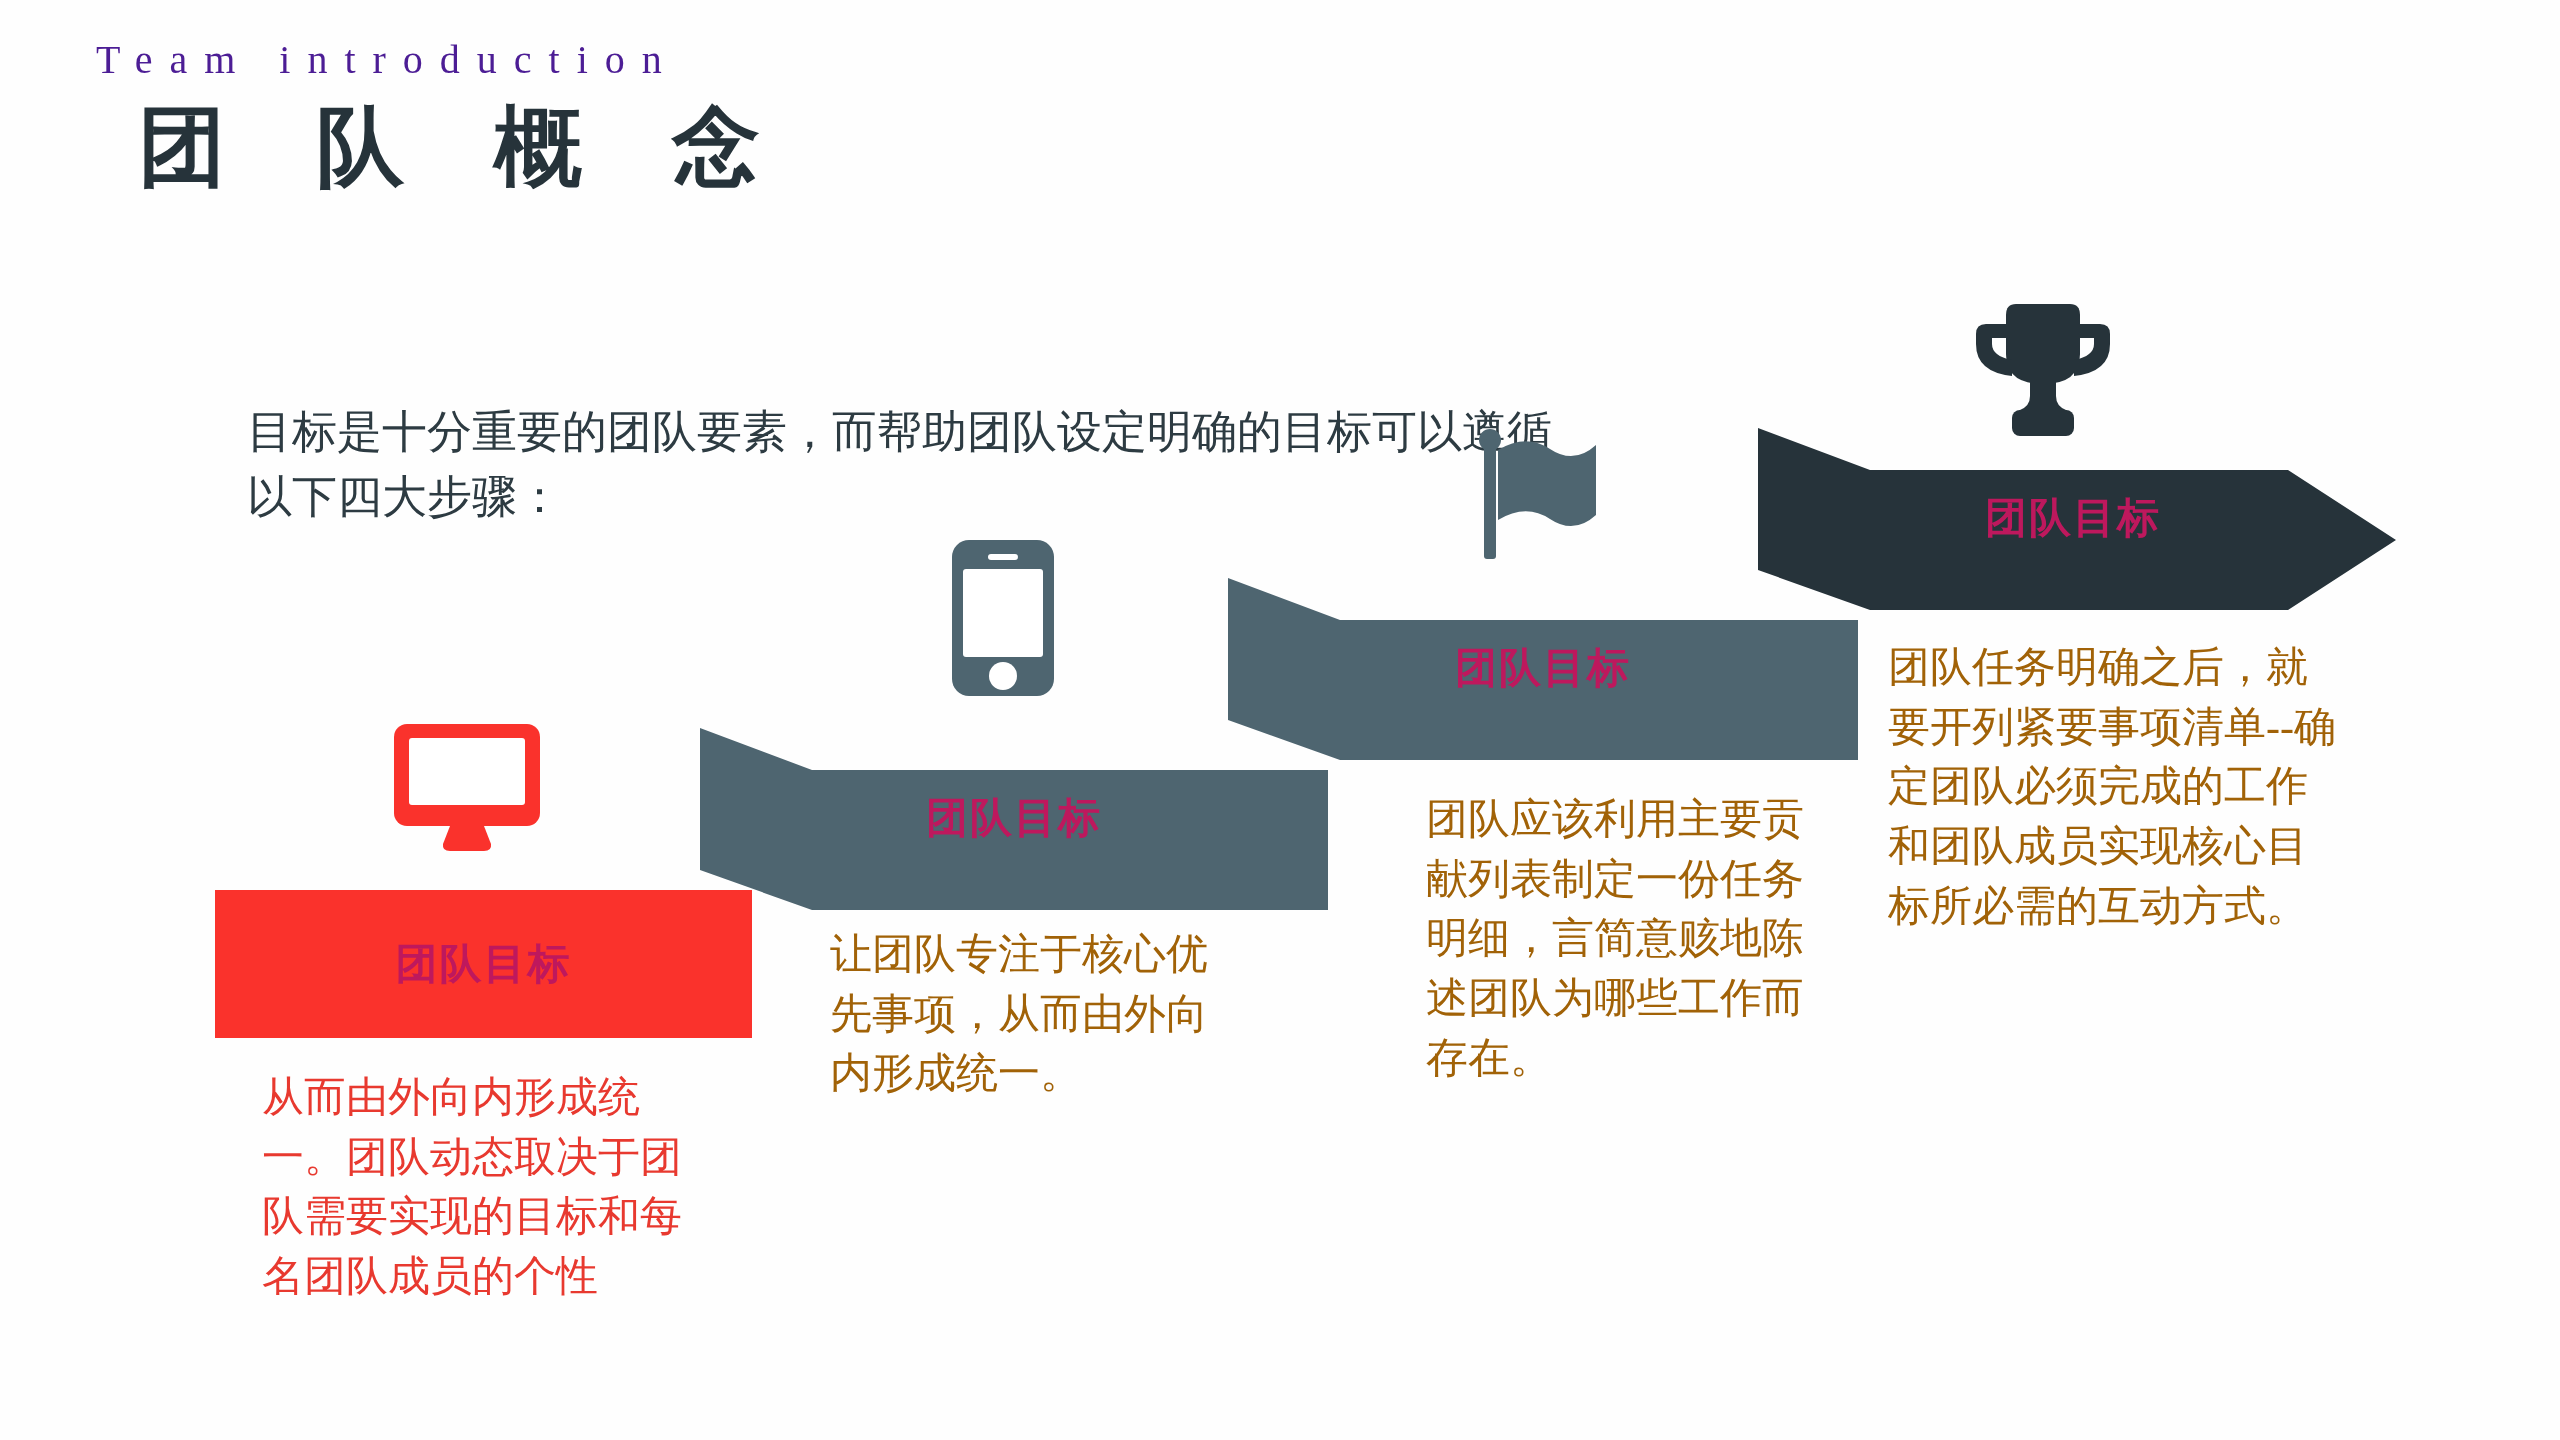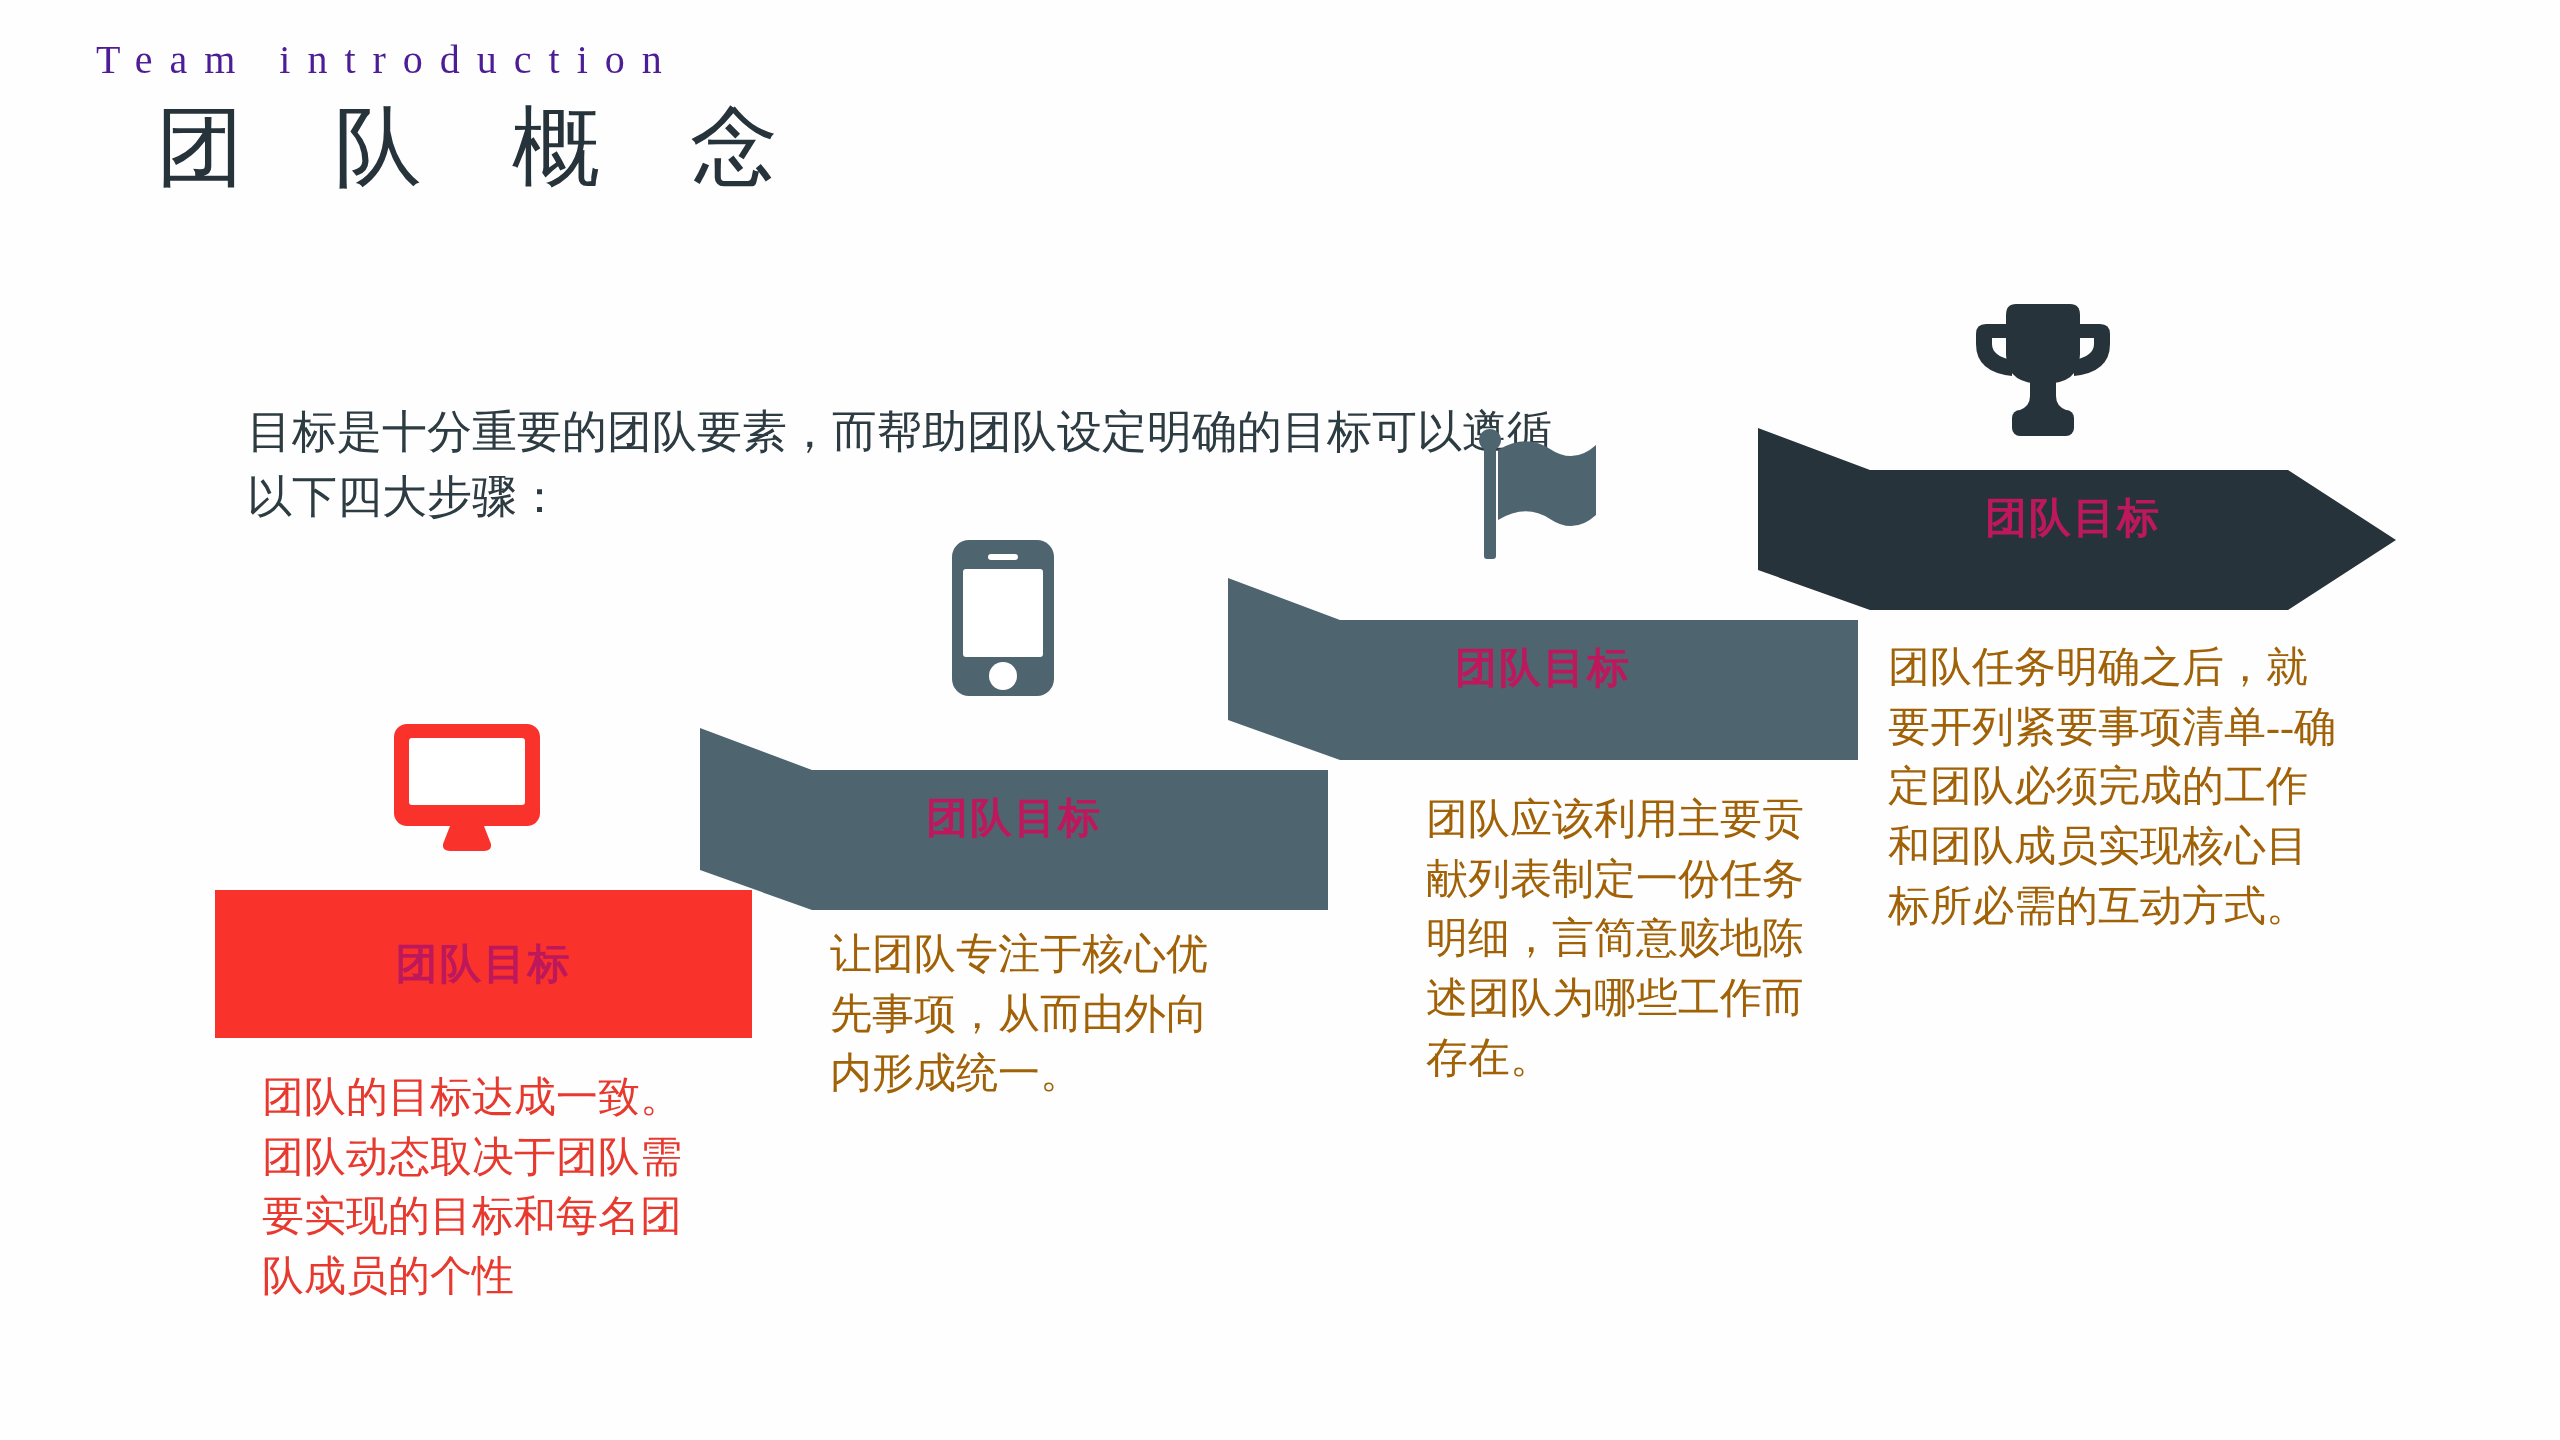--- a/index.html
+++ b/index.html
@@ -30,24 +30,24 @@
     letter-spacing: 17px;
     font-weight: 400;
     white-space: nowrap;
     line-height: 1.1;
   }
   #main-title {
     color: #26333a;
     font-family: "Liberation Serif", "DejaVu Serif", serif;
     font-size: 88px;
     letter-spacing: 34px;
-    font-weight: 400;
+    font-weight: 700;
     line-height: 1.28;
     margin-top: 10px;
-    margin-left: 60px;
+    margin-left: 42px;
     white-space: nowrap;
   }
 
   
   #intro {
     position: absolute;
     left: 247px;
     top: 400px;
     width: 1310px;
     color: #2d3b42;
@@ -175,21 +175,21 @@
 <div id="step1-label">
   <span class="banner-label">团队目标</span>
 </div>
 <div class="icon-wrap" id="step1-icon">
   <svg width="150" height="130" viewBox="0 0 150 130" xmlns="http://www.w3.org/2000/svg">
     <rect x="2" y="2" width="146" height="102" rx="13" ry="13" fill="#fa322c"></rect>
     <rect x="17" y="16" width="116" height="67" rx="3" ry="3" fill="#ffffff"></rect>
     <path d="M58 104 L92 104 L99 122 Q100 129 92 129 L58 129 Q50 129 51 122 Z" fill="#fa322c"></path>
   </svg>
 </div>
-<div class="desc" id="step1-desc">团队的目标达成一致。团队动态取决于团队需要实现的目标和每名团队成员的个性</div>
+<div class="desc" id="step1-desc">从而由外向内形成统一。团队动态取决于团队需要实现的目标和每名团队成员的个性</div>
 
 <div id="step2-shape">
   <svg width="640" height="182" viewBox="0 0 640 182" xmlns="http://www.w3.org/2000/svg">
     <path d="M0 0 L112 42 L628 42 L628 182 L112 182 L0 142 Z" fill="#4e6570"></path>
   </svg>
 </div>
 <div id="step2-label">
   <span class="banner-label">团队目标</span>
 </div>
 <div class="icon-wrap" id="step2-icon">

